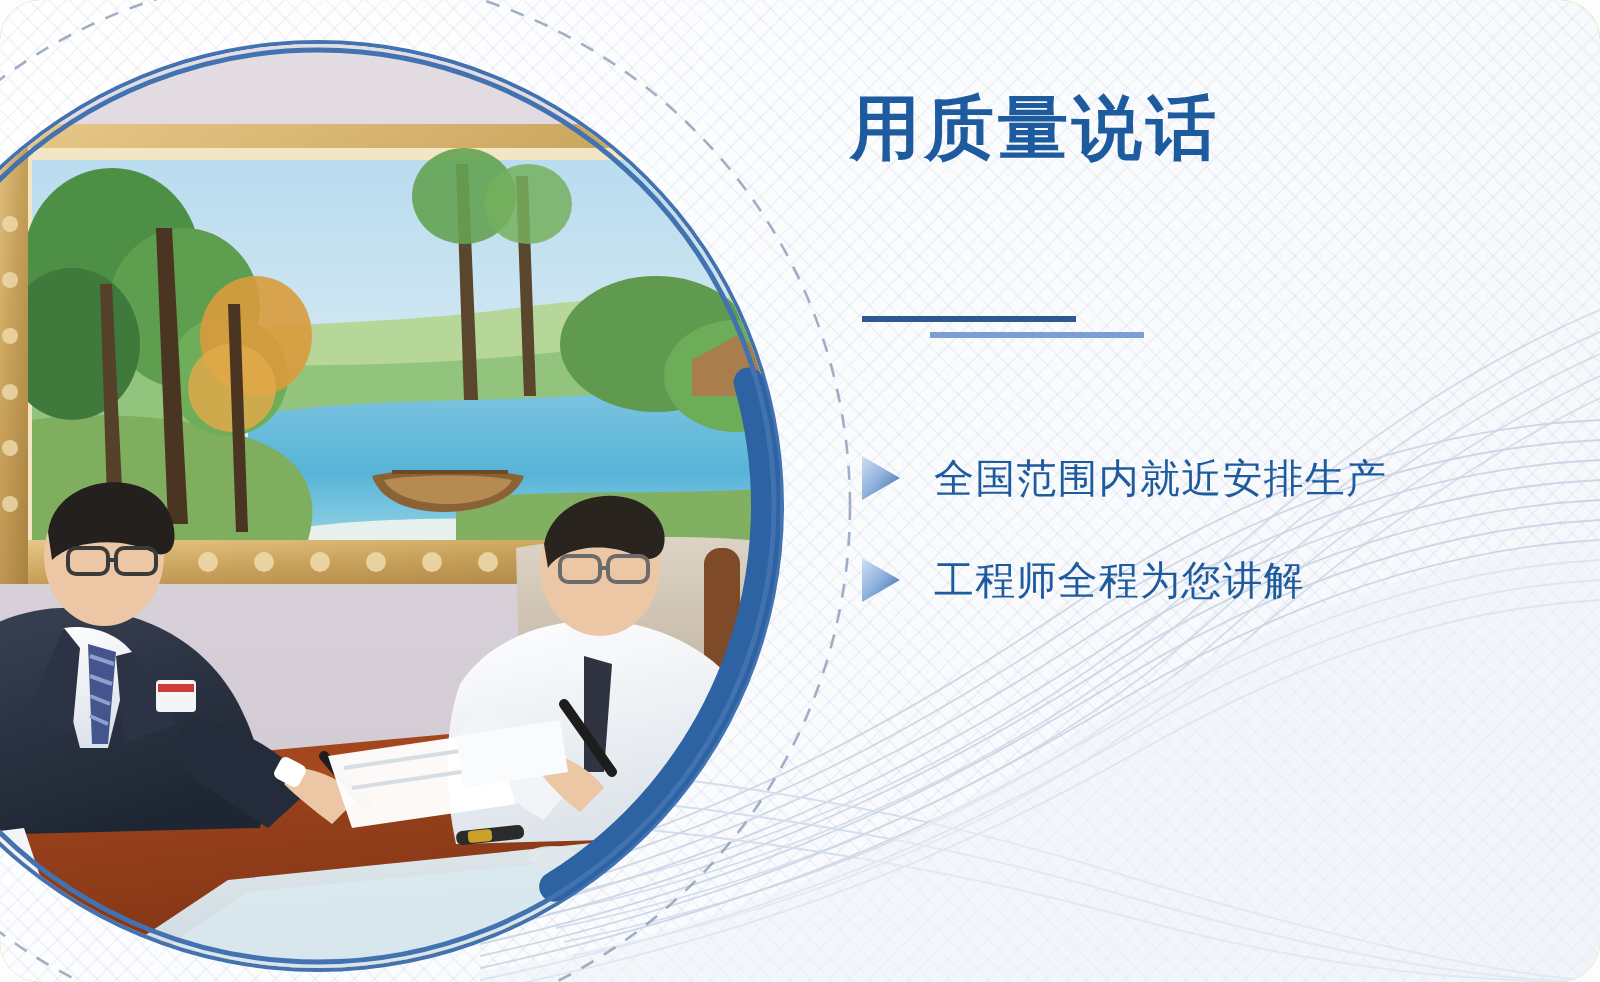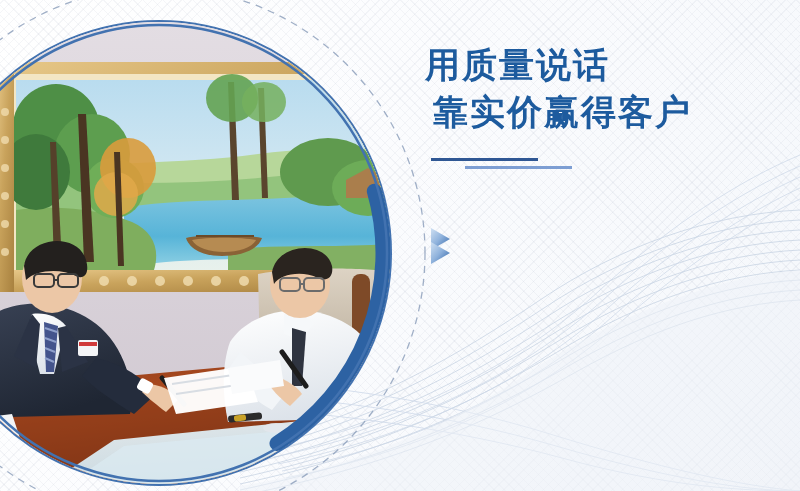--- a/index.html
+++ b/index.html
@@ -9,20 +9,21 @@
     background:#fdfdfe;
     position:relative;
   }
 
   
   .banner {
     position:absolute; inset:0;
     width:800px; height:491px;
     overflow:hidden;
     background:#84cc16;
+    border-radius:20px;
   }
 
   
   .texture {
     position:absolute; inset:0;
     background-image:
       repeating-linear-gradient(45deg, rgba(140,150,175,.085) 0 1px, transparent 1px 7px),
       repeating-linear-gradient(-45deg, rgba(140,150,175,.085) 0 1px, transparent 1px 7px);
     pointer-events:none;
     z-index:1;
@@ -338,51 +339,52 @@
     <circle cx="231" cy="231" r="224" fill="none" stroke="#2d62a3" stroke-width="15" stroke-linecap="round" stroke-dasharray="620 1500" stroke-dashoffset="330" transform="rotate(-16 231 231)"></circle>
     <circle cx="231" cy="231" r="228" fill="none" stroke="#4272b0" stroke-width="2.5"></circle>
   </svg>
 
   <div class="texture"></div>
 
   <div class="content">
 
     <div class="headline">
       <div class="headline-line l1">用质量说话</div>
-      <div class="headline-line l2">靠实价赢得客户</div>
     </div>
 
     <div class="rule-group">
       <div class="rule-dark"></div>
       <div class="rule-light"></div>
     </div>
 
     <div class="bullets">
 
       <div class="bullet">
         <svg class="bullet-arrow" viewBox="0 0 25 24">
           <defs>
             <linearGradient id="arrowG1" x1="0" y1="0" x2="1" y2="1">
               <stop offset="0%" stop-color="#cfe0f2"></stop>
               <stop offset="48%" stop-color="#8fb2dc"></stop>
               <stop offset="100%" stop-color="#2f63a6"></stop>
             </linearGradient>
           </defs>
           <path d="M3,1 L22,12 L3,23 Z" fill="url(#arrowG1)"></path>
         </svg>
+        <div class="bullet-text">全国范围内就近安排生产</div>
       </div>
 
       <div class="bullet">
         <svg class="bullet-arrow" viewBox="0 0 25 24">
           <defs>
             <linearGradient id="arrowG2" x1="0" y1="0" x2="1" y2="1">
               <stop offset="0%" stop-color="#cfe0f2"></stop>
               <stop offset="48%" stop-color="#8fb2dc"></stop>
               <stop offset="100%" stop-color="#2f63a6"></stop>
             </linearGradient>
           </defs>
           <path d="M3,1 L22,12 L3,23 Z" fill="url(#arrowG2)"></path>
         </svg>
+        <div class="bullet-text">工程师全程为您讲解</div>
       </div>
 
     </div>
   </div>
 </div>
 
 </body></html>

